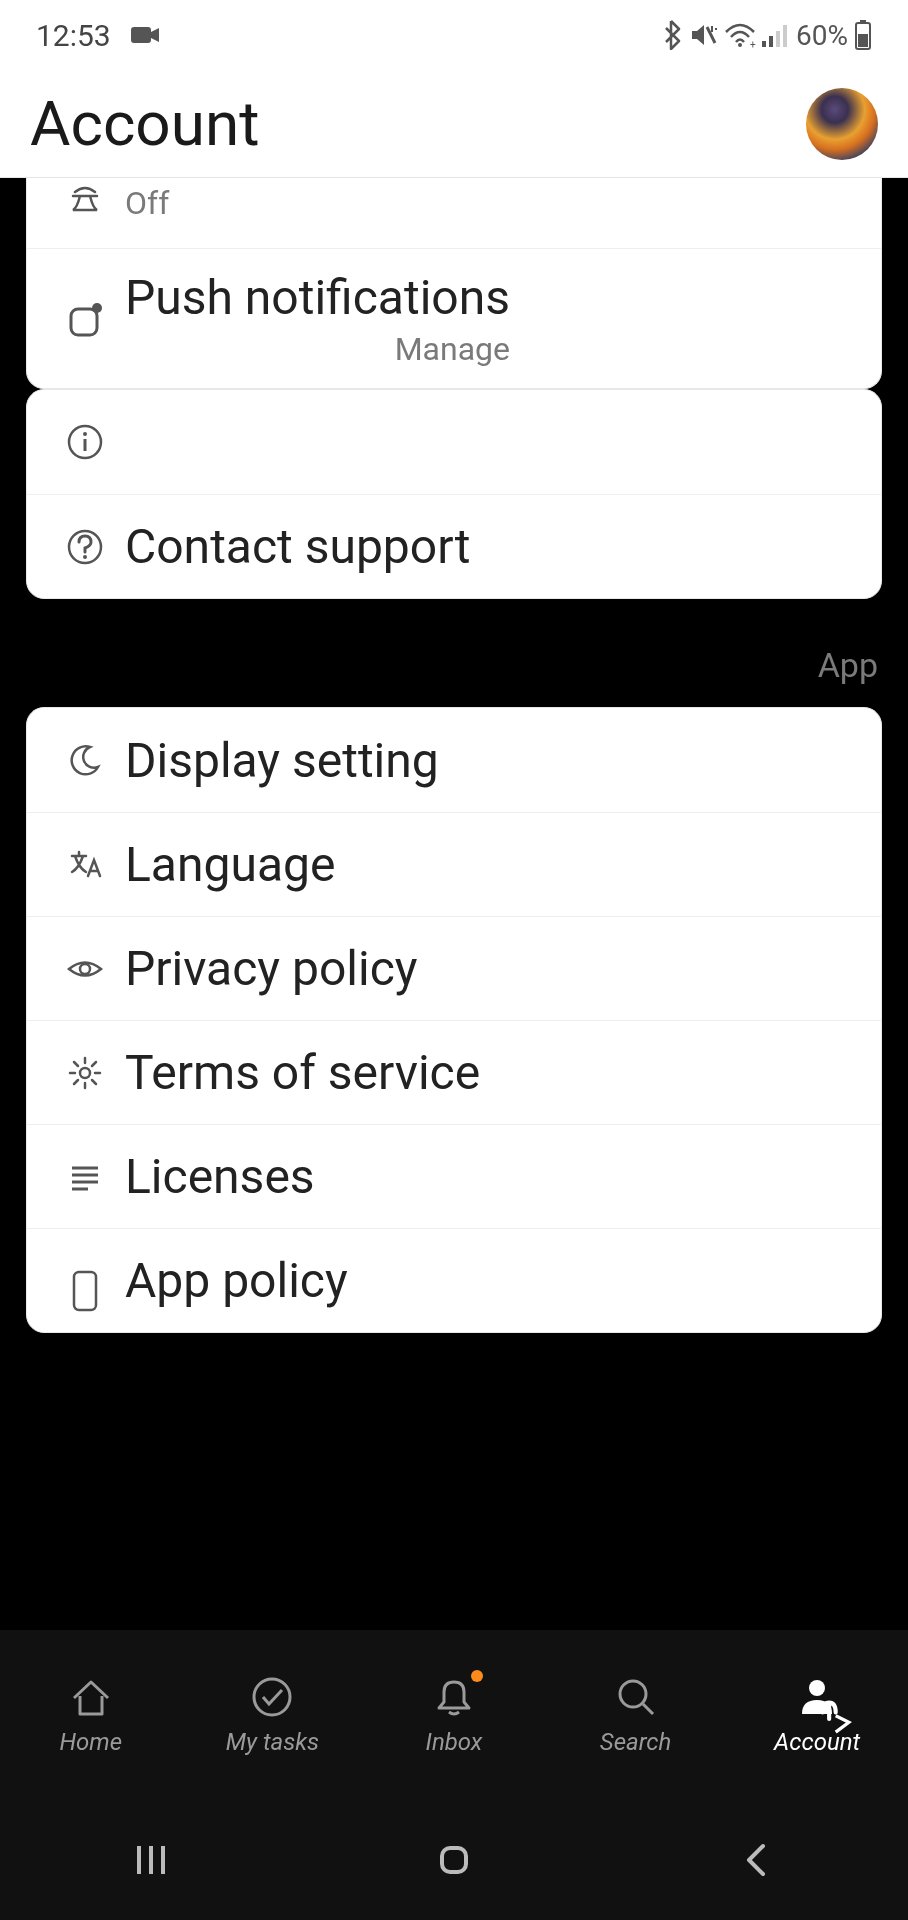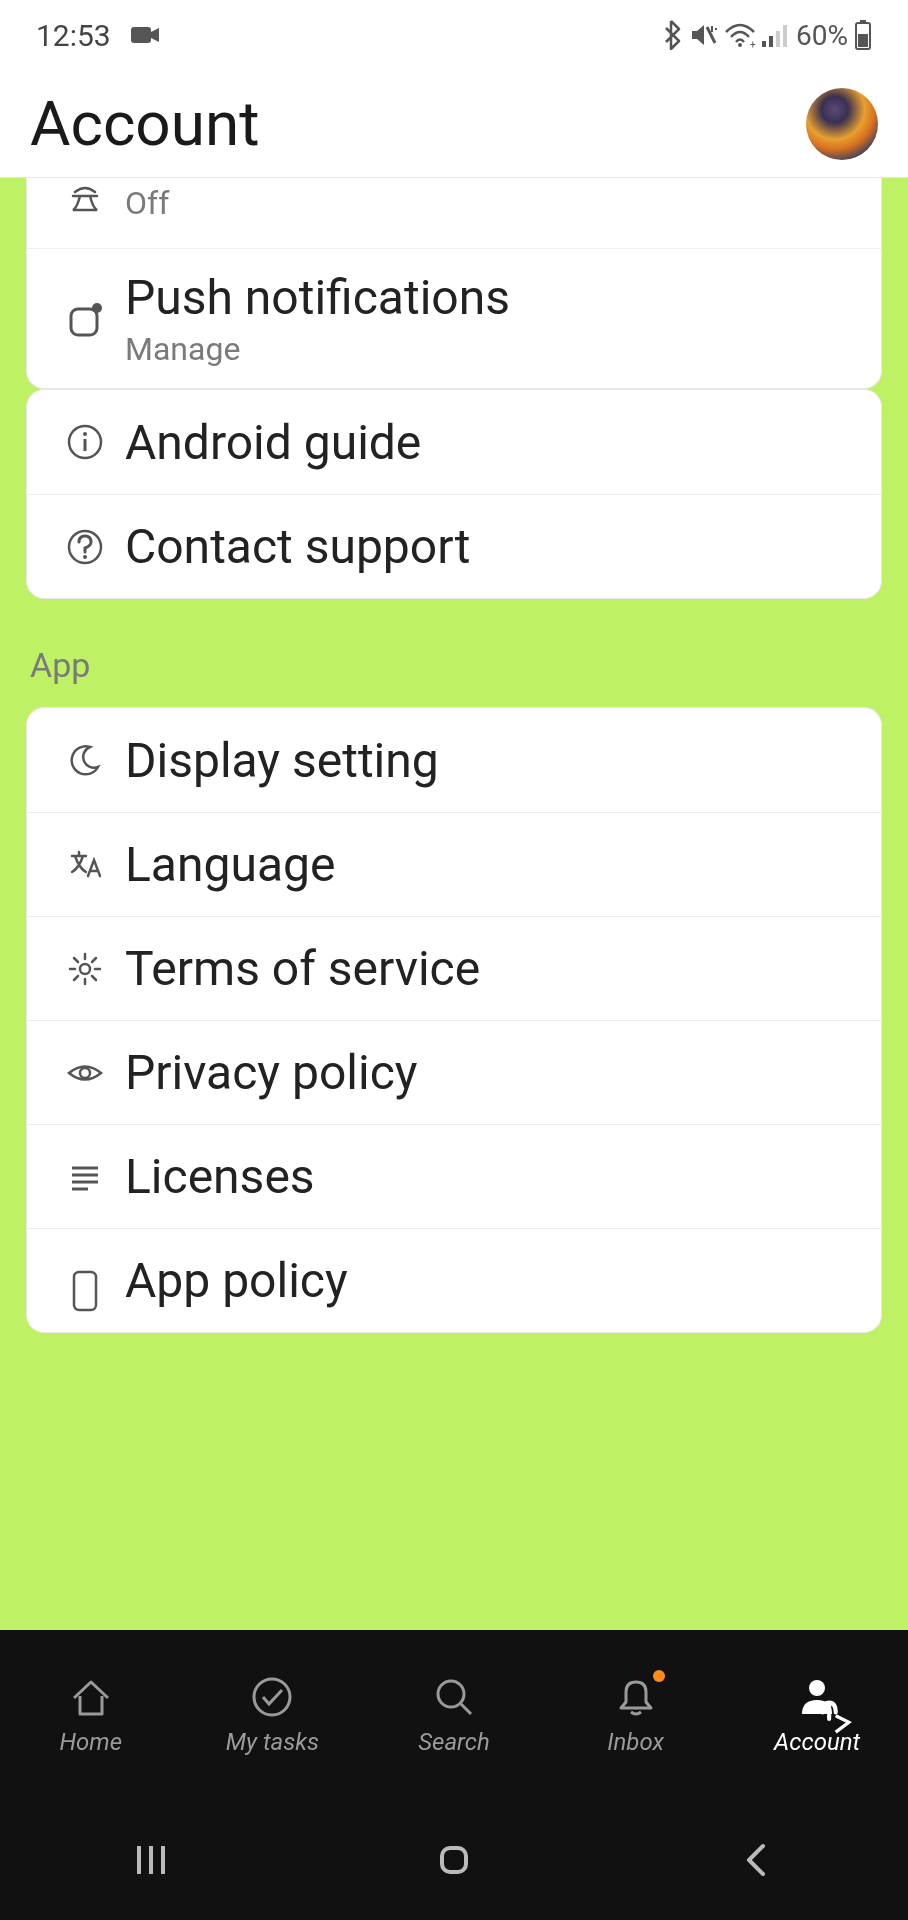--- a/index.html
+++ b/index.html
@@ -12,21 +12,21 @@
   .status-right { display: flex; align-items: center; gap: 6px; font-size: 28px; color:#555; }
   .header {
     height: 108px; display: flex; align-items: center; justify-content: space-between;
     padding: 0 30px; background: #fff; border-bottom: 1px solid #e5e5e5;
   }
   .header-title { font-size: 62px; font-weight: 400; color: #1a1a1a; }
   .avatar {
     width: 72px; height: 72px; border-radius: 50%;
     background: radial-gradient(circle at 40% 30%, #5a4a7a 0%, #3a3050 20%, #e8a030 45%, #d87020 60%, #3a4060 80%);
   }
-  .content { overflow: hidden; background: #bef264; height: calc(1920px - 70px - 108px - 170px - 120px); }
+  .content { overflow: hidden; background: #000000; height: calc(1920px - 70px - 108px - 170px - 120px); text-align: right; }
 
   .card-group {
     margin: 0 26px 0 26px; background: #fff; border: 1px solid #e8e8e8;
     border-radius: 18px; overflow: hidden;
   }
   .card-group.top { border-top: none; border-top-left-radius: 0; border-top-right-radius: 0; margin-top: 0; }
 
   .row {
     display: flex; align-items: center; min-height: 104px; padding: 20px 26px;
     border-top: 1px solid #eee;
@@ -160,23 +160,20 @@
 
   <div class="card-group">
     <div class="row">
       <div class="row-icon">
         <svg width="38" height="38" viewBox="0 0 38 38">
             <circle cx="19" cy="19" r="16" stroke="#555" stroke-width="2.5" fill="none"></circle>
             <circle cx="19" cy="11" r="2" fill="#555"></circle>
             <line x1="19" y1="16" x2="19" y2="28" stroke="#555" stroke-width="3"></line>
           </svg>
       </div>
-      <div class="row-text">
-        <span class="row-label">Android guide</span>
-      </div>
     </div>
     <div class="row">
       <div class="row-icon">
         <svg width="38" height="38" viewBox="0 0 38 38">
             <circle cx="19" cy="19" r="16" stroke="#555" stroke-width="2.5" fill="none"></circle>
             <path d="M13 14 Q13 8 19 8 Q25 8 25 14 Q25 18 19 20 V24" stroke="#555" stroke-width="3" fill="none" stroke-linecap="round"></path>
             <circle cx="19" cy="29" r="2" fill="#555"></circle>
           </svg>
       </div>
       <div class="row-text">
@@ -203,38 +200,38 @@
             <path d="M6 10 H20 M13 6 V10 M9 10 Q13 22 20 26 M17 10 Q13 22 6 26" stroke="#555" stroke-width="2.5" fill="none" stroke-linecap="round"></path>
             <path d="M22 30 L28 14 L34 30 M24 25 H32" stroke="#555" stroke-width="2.5" fill="none" stroke-linecap="round"></path>
           </svg>
       </div>
       <div class="row-text">
           <span class="row-label">Language</span>
         </div>
     </div>
     <div class="row">
       <div class="row-icon">
-        <svg width="38" height="38" viewBox="0 0 38 38">
-            <circle cx="19" cy="19" r="5" stroke="#555" stroke-width="2.5" fill="none"></circle>
-            <path d="M19 4 V9 M19 29 V34 M4 19 H9 M29 19 H34 M8 8 L12 12 M26 26 L30 30 M30 8 L26 12 M12 26 L8 30" stroke="#555" stroke-width="2.5" stroke-linecap="round"></path>
-          </svg>
-      </div>
-      <div class="row-text">
-          <span class="row-label">Terms of service</span>
-        </div>
-    </div>
-    <div class="row">
-      <div class="row-icon">
         <svg width="40" height="38" viewBox="0 0 40 38">
             <path d="M4 19 Q20 6 36 19 Q20 32 4 19 Z" stroke="#555" stroke-width="2.5" fill="none"></path>
             <circle cx="20" cy="19" r="5" stroke="#555" stroke-width="2.5" fill="none"></circle>
           </svg>
       </div>
       <div class="row-text">
           <span class="row-label">Privacy policy</span>
+        </div>
+    </div>
+    <div class="row">
+      <div class="row-icon">
+        <svg width="38" height="38" viewBox="0 0 38 38">
+            <circle cx="19" cy="19" r="5" stroke="#555" stroke-width="2.5" fill="none"></circle>
+            <path d="M19 4 V9 M19 29 V34 M4 19 H9 M29 19 H34 M8 8 L12 12 M26 26 L30 30 M30 8 L26 12 M12 26 L8 30" stroke="#555" stroke-width="2.5" stroke-linecap="round"></path>
+          </svg>
+      </div>
+      <div class="row-text">
+          <span class="row-label">Terms of service</span>
         </div>
     </div>
     <div class="row">
       <div class="row-icon">
         <svg width="38" height="38" viewBox="0 0 38 38">
             <line x1="6" y1="10" x2="32" y2="10" stroke="#555" stroke-width="3"></line>
             <line x1="6" y1="17" x2="32" y2="17" stroke="#555" stroke-width="3"></line>
             <line x1="6" y1="24" x2="32" y2="24" stroke="#555" stroke-width="3"></line>
             <line x1="6" y1="31" x2="22" y2="31" stroke="#555" stroke-width="3"></line>
           </svg>
@@ -269,36 +266,36 @@
   <div class="tab">
     <span>
       <svg viewBox="0 0 46 46">
           <circle cx="23" cy="23" r="18" stroke="#9a9a9a" stroke-width="3" fill="none"></circle>
           <path d="M14 23 L20 30 L33 16" stroke="#9a9a9a" stroke-width="3" fill="none"></path>
         </svg>
     </span>
     <span>My tasks</span>
   </div>
   <div class="tab">
+    <span class="dot">
+      <svg viewBox="0 0 46 46">
+          <path d="M13 18 Q13 8 23 8 Q33 8 33 18 V28 L38 34 H8 L13 28 Z" stroke="#9a9a9a" stroke-width="3" fill="none" stroke-linejoin="round"></path>
+          <path d="M18 38 Q23 42 28 38" stroke="#9a9a9a" stroke-width="3" fill="none"></path>
+        </svg>
+    </span>
+    <span>Inbox</span>
+  </div>
+  <div class="tab">
     <span>
       <svg viewBox="0 0 46 46">
           <circle cx="20" cy="20" r="13" stroke="#9a9a9a" stroke-width="3" fill="none"></circle>
           <line x1="30" y1="30" x2="40" y2="40" stroke="#9a9a9a" stroke-width="3"></line>
         </svg>
     </span>
     <span>Search</span>
-  </div>
-  <div class="tab">
-    <span class="dot">
-      <svg viewBox="0 0 46 46">
-          <path d="M13 18 Q13 8 23 8 Q33 8 33 18 V28 L38 34 H8 L13 28 Z" stroke="#9a9a9a" stroke-width="3" fill="none" stroke-linejoin="round"></path>
-          <path d="M18 38 Q23 42 28 38" stroke="#9a9a9a" stroke-width="3" fill="none"></path>
-        </svg>
-    </span>
-    <span>Inbox</span>
   </div>
   <div class="tab active">
     <span style="position:relative;">
       <svg viewBox="0 0 46 46">
           <circle cx="23" cy="14" r="8" fill="#fff"></circle>
           <path d="M8 40 Q8 26 23 26 Q38 26 38 40 Z" fill="#fff"></path>
         </svg>
       <svg style="position:absolute; left:22px; top:22px;" width="28" height="28" viewBox="0 0 28 28">
           <path d="M8 4 V14 M4 10 Q4 4 8 4 Q12 4 12 10" stroke="#fff" stroke-width="2.5" fill="none" stroke-linecap="round"></path>
           <path d="M12 12 L20 16 L12 22" stroke="#fff" stroke-width="2" fill="none"></path>

